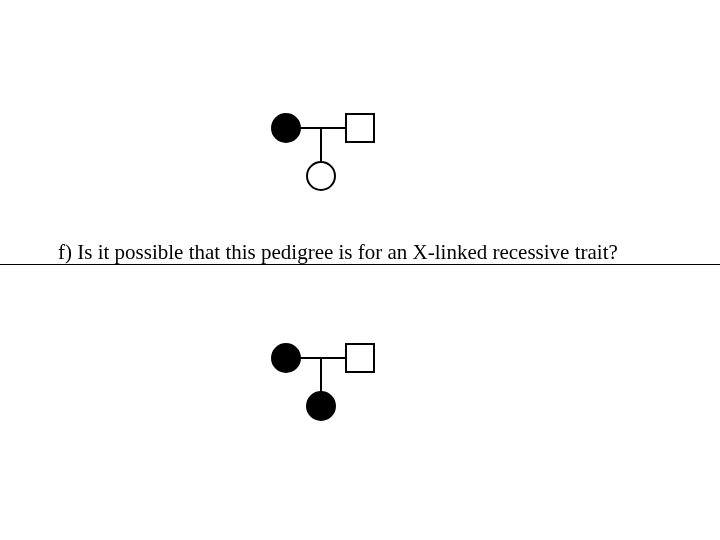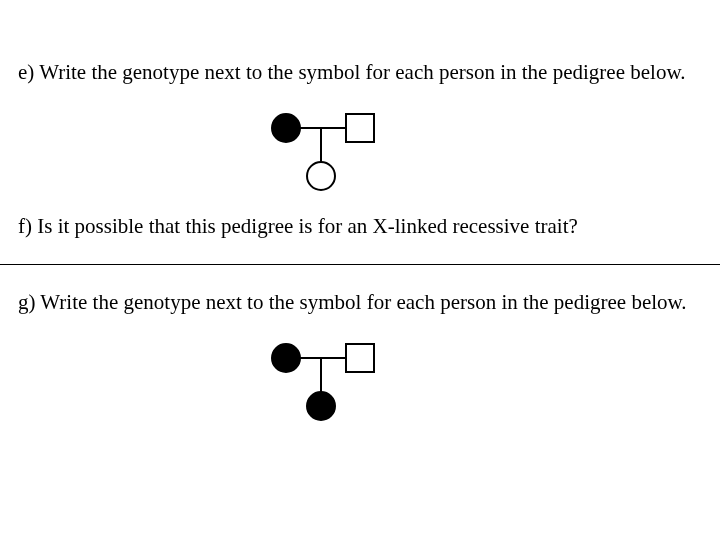--- a/index.html
+++ b/index.html
@@ -37,42 +37,40 @@
   }
   .pedigree svg {
     display: block;
   }
 </style>
 </head>
 <body>
 
 <div class="page">
 
-  <div class="q-text" style="top:60px;">e) Write the genotype next to the symbol for each person in the pedigree below.</div>
 
   <div class="pedigree" style="top:112px; left:266px;">
     <svg width="120" height="84" viewBox="0 0 120 84">
 
       <line x1="30" y1="16" x2="80" y2="16" stroke="#000" stroke-width="2"></line>
 
       <circle cx="20" cy="16" r="14" fill="#000" stroke="#000" stroke-width="2"></circle>
 
       <rect x="80" y="2" width="28" height="28" fill="#fff" stroke="#000" stroke-width="2"></rect>
 
       <line x1="55" y1="16" x2="55" y2="50" stroke="#000" stroke-width="2"></line>
 
       <circle cx="55" cy="64" r="14" fill="#fff" stroke="#000" stroke-width="2"></circle>
     </svg>
   </div>
 
-  <div class="q-text" style="top:214px;">f) Is it possible that this pedigree is for an X-linked recessive trait?</div>
+  <div class="q-text" style="top:240px;margin-left:40px;">f) Is it possible that this pedigree is for an X-linked recessive trait?</div>
 
   <div class="hr" style="top:264px;"></div>
 
-  <div class="q-text" style="top:290px;">g) Write the genotype next to the symbol for each person in the pedigree below.</div>
 
   <div class="pedigree" style="top:342px; left:266px;">
     <svg width="120" height="84" viewBox="0 0 120 84">
 
       <line x1="30" y1="16" x2="80" y2="16" stroke="#000" stroke-width="2"></line>
 
       <circle cx="20" cy="16" r="14" fill="#000" stroke="#000" stroke-width="2"></circle>
 
       <rect x="80" y="2" width="28" height="28" fill="#fff" stroke="#000" stroke-width="2"></rect>
 

